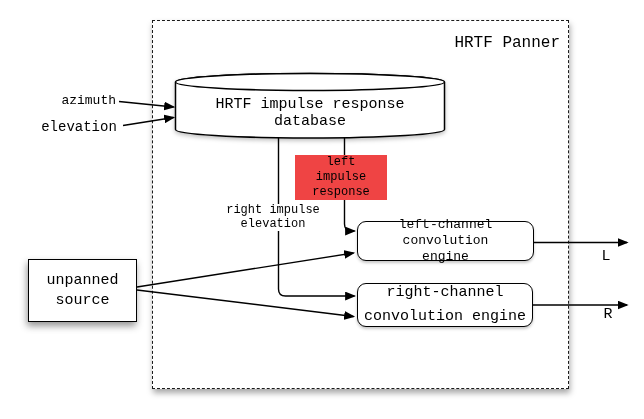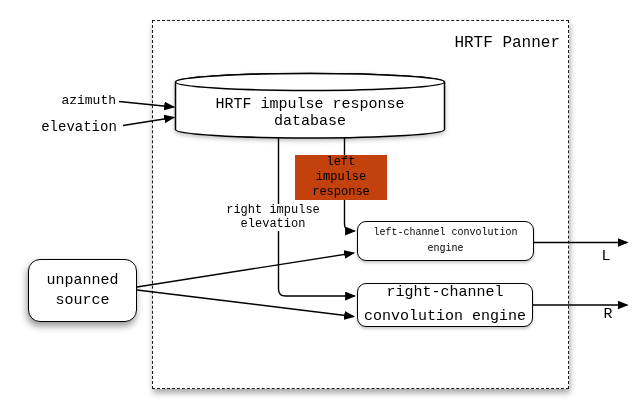--- a/index.html
+++ b/index.html
@@ -15,35 +15,35 @@
   }
   svg.wires { position:absolute; left:0; top:0; width:644px; height:419px; }
   
   .node {
     position:absolute; box-sizing:border-box; background:#fff;
     border:1.6px solid #000; display:flex; align-items:center; justify-content:center;
     text-align:center;
   }
   .node span { white-space:pre-line; }
   .source {
-    left:28px; top:259px; width:109px; height:63px; border-radius:12px;
+    left:28px; top:259px; width:109px; height:63px; border-radius:0;
     font-size:15px; line-height:20px; box-shadow:-1px 4px 7px rgba(0,0,0,0.42);
   }
   .engine-left  { left:357px; top:221px; width:177px; height:40px; border-radius:9px;
-    font-size:10px; line-height:16px; box-shadow:0 2px 3px rgba(0,0,0,0.22);align-items:center; }
+    font-size:13px; line-height:16px; box-shadow:0 2px 3px rgba(0,0,0,0.22);align-items:center; }
   .engine-right { left:357px; top:283px; width:176px; height:44px; border-radius:9px;
     font-size:15px; line-height:24px; box-shadow:0 2px 3px rgba(0,0,0,0.22); }
   
   .lbl { position:absolute; white-space:pre-line; }
   .title     { left:420px; top:34px;  width:140px; text-align:right;  font-size:16px; }
   .db-label  { left:180px; top:96px;  width:260px; text-align:center; font-size:15px; }
   .azimuth   { left:40px;  top:93px;  width:76px;  text-align:right;  font-size:13px; }
   .elevation { left:40px;  top:119px; width:78px;  text-align:center;  font-size:14px; }
   .left-imp  { left:295px; top:155px; width:92px;  text-align:center; font-size:12px;
-               line-height:15px; background:#c2410c; }
+               line-height:15px; background:#ef4444; }
   .right-imp { left:217px; top:204px; width:112px; text-align:center; font-size:12px;
                line-height:13.5px; background:#fff; }
   .out-l { left:595px; top:248px; width:22px; text-align:center; font-size:15px; }
   .out-r { left:597px; top:306px; width:22px; text-align:center; font-size:15px; }
 </style>
 </head>
 <body>
 
 <div class="canvas">
 

